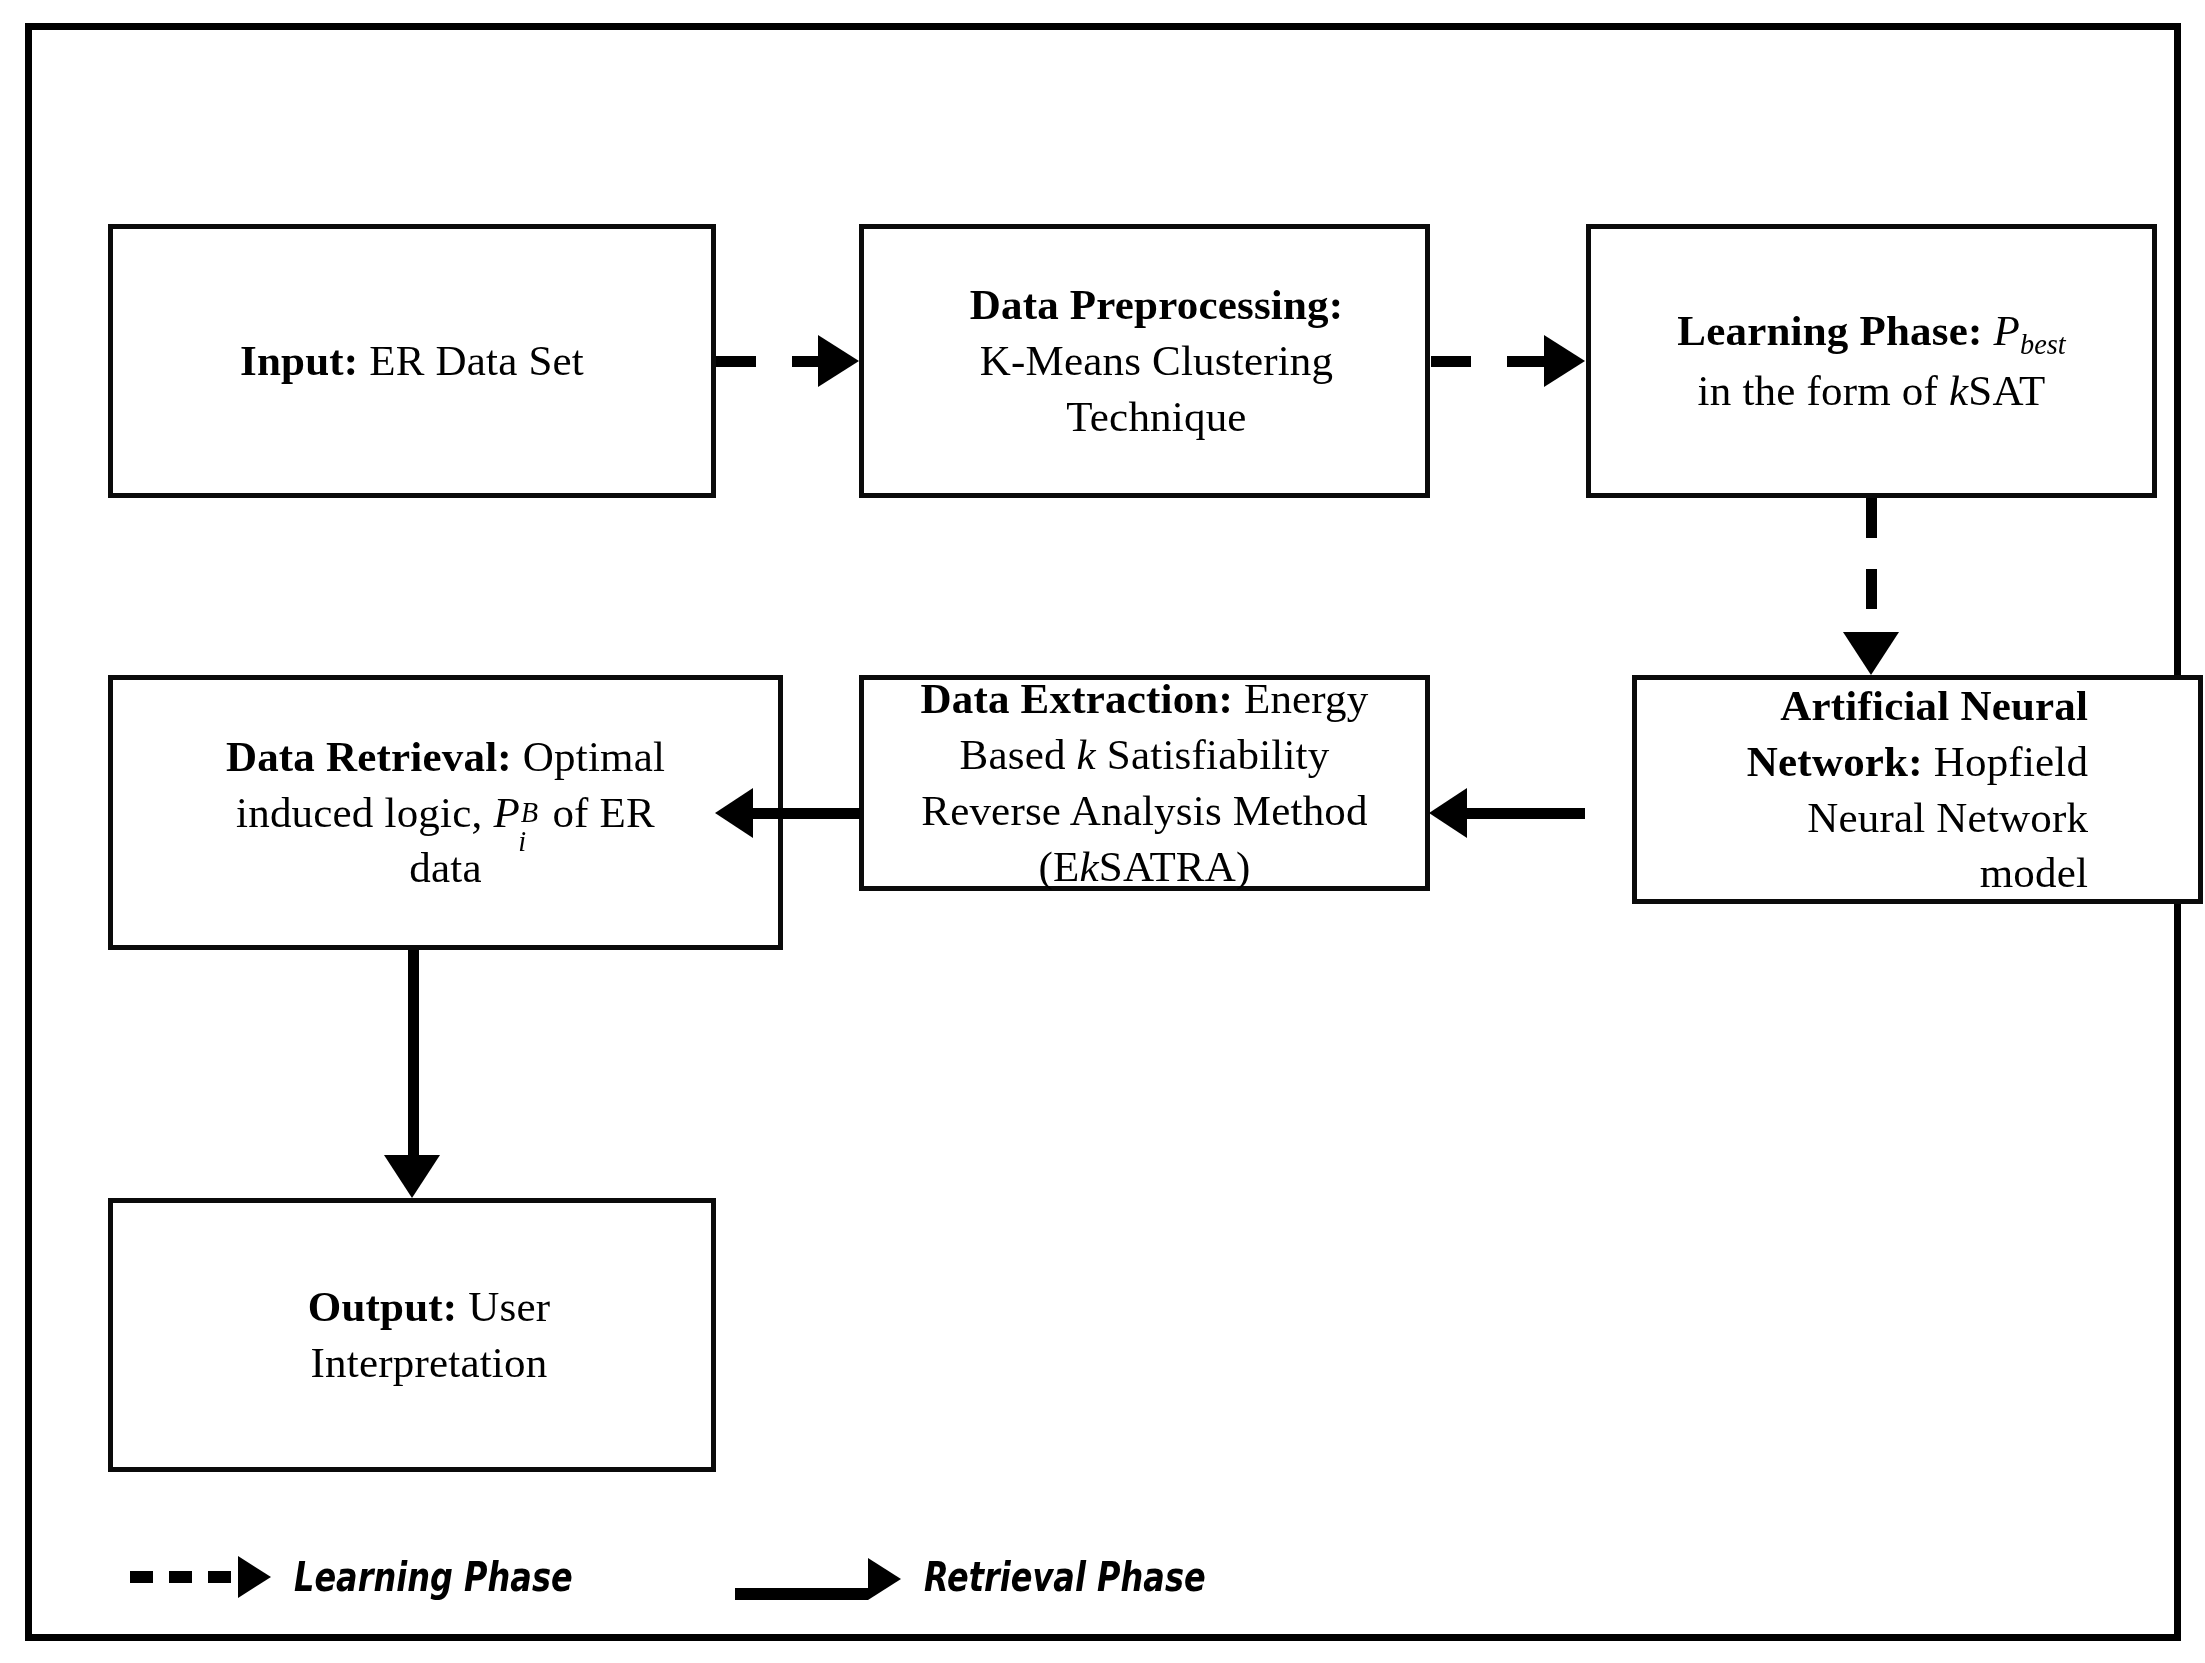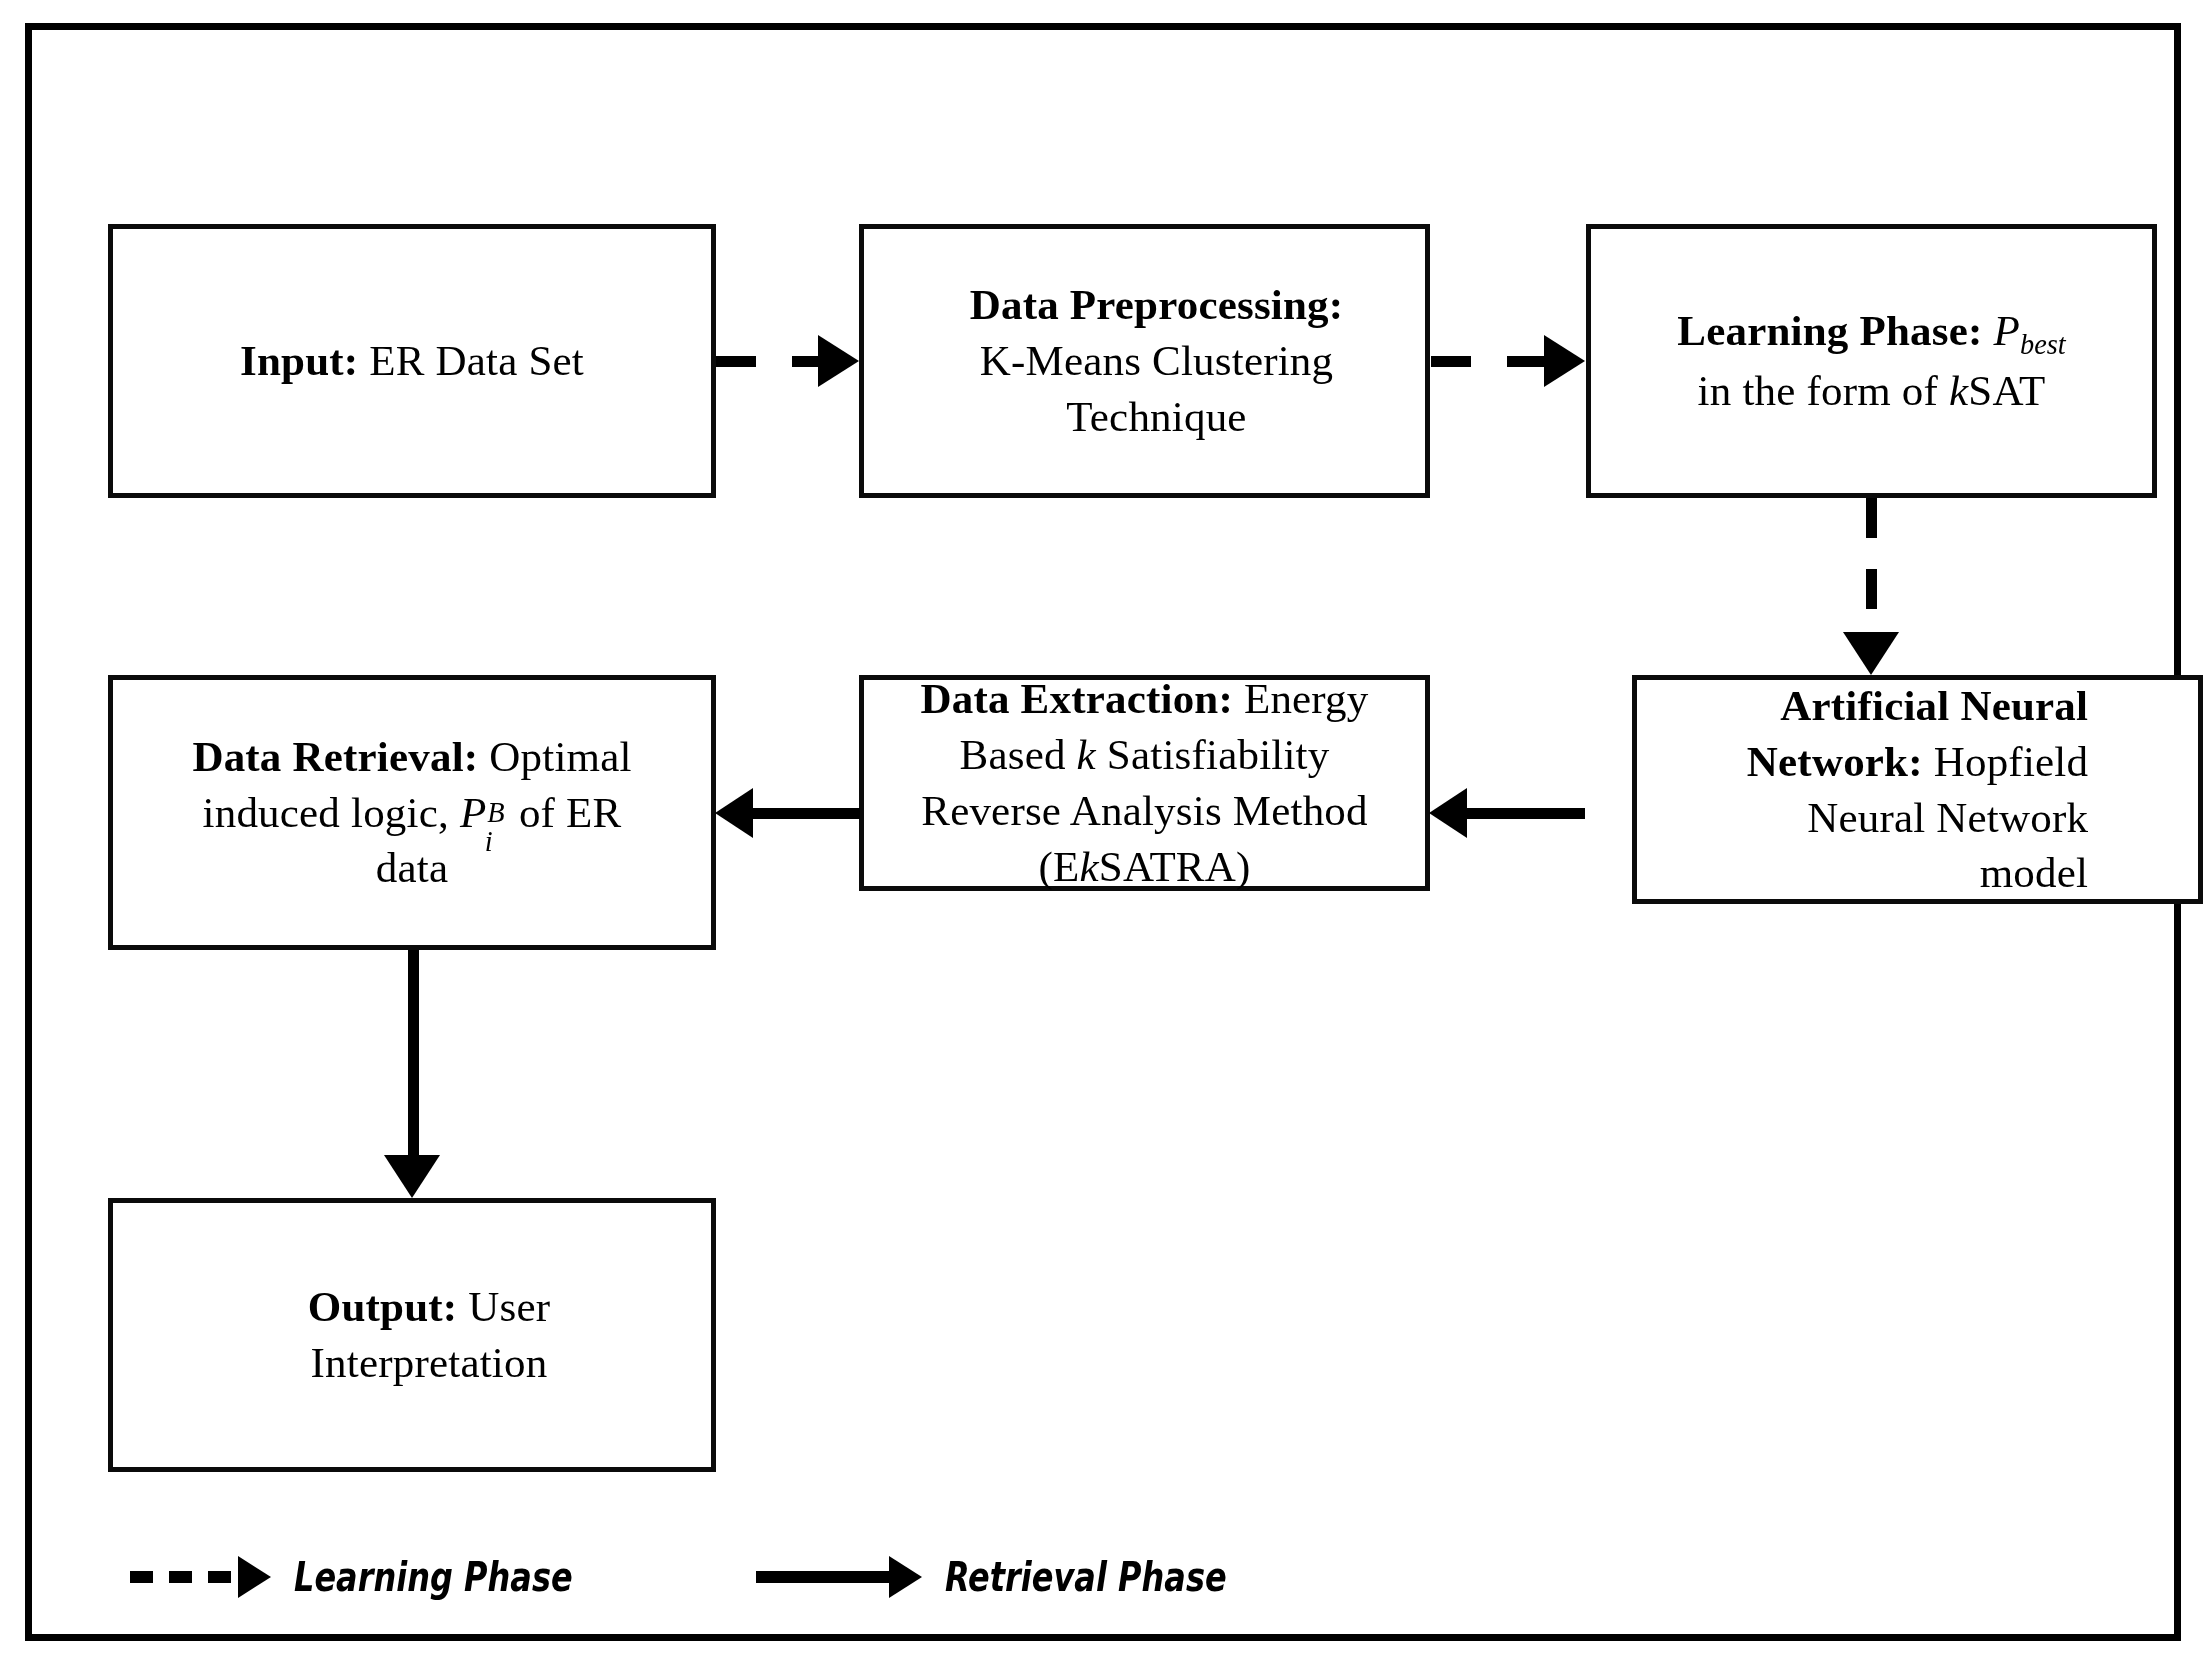--- a/index.html
+++ b/index.html
@@ -174,21 +174,21 @@
     </div>
 
     <div class="node-box" style="left:1554px; top:194px; width:571px; height:274px;">
       <div class="node-text">
         <b>Learning Phase:</b>
         <span class="mvar">P</span><span class="sub">best</span><br>
         <span>in the form of </span><i>k</i><span>SAT</span>
       </div>
     </div>
 
-    <div class="node-box" style="left:76px; top:645px; width:608px; height:275px;">
+    <div class="node-box" style="left:76px; top:645px; width:675px; height:275px;">
       <div class="node-text">
         <b>Data Retrieval:</b>
         <span>Optimal</span><br>
         <span>induced logic, </span><span class="mvar">P</span><span class="supsub"><span class="sp">B</span><span class="sb">i</span></span><span class="pad-supsub"></span><span> of ER</span><br>
         <span>data</span>
       </div>
     </div>
 
     <div class="node-box" style="left:827px; top:645px; width:571px; height:216px;">
       <div class="node-text">
@@ -247,21 +247,21 @@
       <div class="solid-v" style="left:376px; top:920px; width:10.8px; height:207px;"></div>
       <div class="head-down" style="left:352px; top:1125px;"></div>
     </div>
 
     <div id="legend">
       <div class="legend-item" style="left:0px; top:0px;">
         <div class="lg-dash"></div>
         <div class="lg-head"></div>
         <div class="legend-label" style="margin-left:23px;">Learning Phase</div>
       </div>
-      <div class="legend-item" style="left:626px; top:0px;">
+      <div class="legend-item" style="left:605px; top:0px;align-items:flex-end;">
         <div class="lg-solid"></div>
         <div class="lg-head"></div>
         <div class="legend-label" style="margin-left:23px;">Retrieval Phase</div>
       </div>
     </div>
 
   </div>
 </div>
 
 

